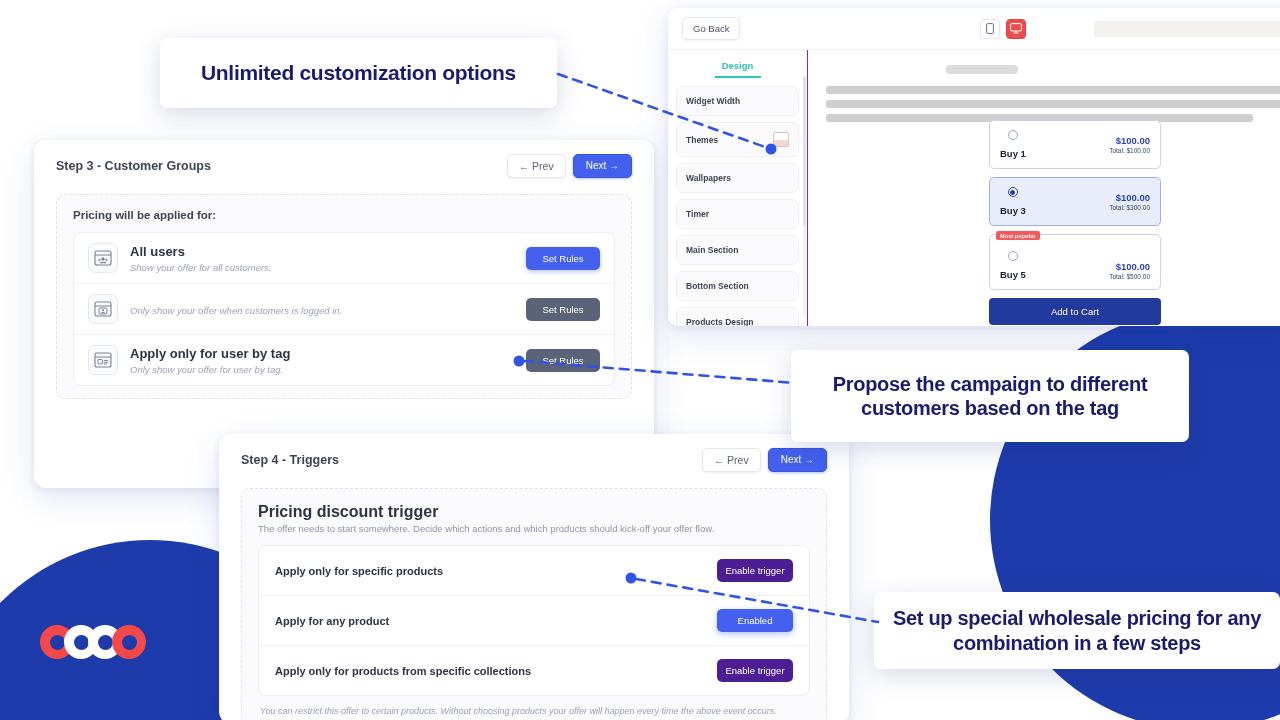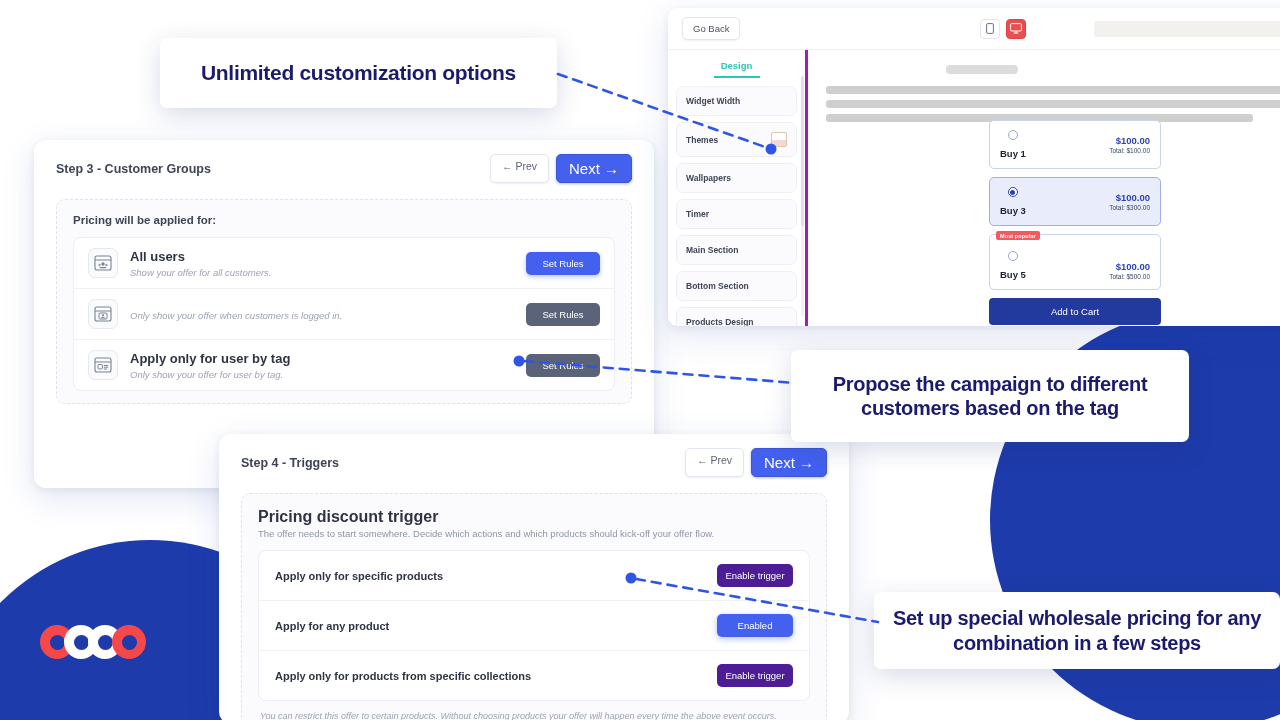--- a/index.html
+++ b/index.html
@@ -69,21 +69,21 @@
   }
   .card-title { font-size: 12.5px; font-weight: bold; color: #3f4456; }
   .nav-btns { display: flex; gap: 7px; }
   .btn-prev {
     background: #ffffff; border: 1px solid #e3e6ee; color: #5d6275;
     font-size: 10.5px; padding: 5px 11px; border-radius: 5px;
     box-shadow: 0 1px 2px rgba(20,30,70,0.07); white-space: nowrap;
   }
   .btn-next {
     background: #4361ee; border: 1px solid #3b56d6; color: #ffffff;
-    font-size: 15px; padding: 5px 12px; border-radius: 5px;
+    font-size: 10px; padding: 5px 12px; border-radius: 5px;
     box-shadow: 0 1px 3px rgba(67,97,238,0.4); white-space: nowrap;
   }
   .panel {
     margin: 6px 22px 0 22px;
     border: 1px dashed #e0e2ea;
     border-radius: 9px;
     background: #fbfbfd;
     padding: 14px 16px 12px 16px;
   }
   .panel-label { font-size: 11.5px; font-weight: bold; color: #3f4456; margin-bottom: 11px; }
@@ -140,21 +140,21 @@
     width: 20px; height: 20px; border-radius: 4px;
     display: flex; align-items: center; justify-content: center;
   }
   .dev-btn.off { background: #ffffff; border: 1px solid #e3e6ee; }
   .dev-btn.on  { background: #ea4d4d; border: 1px solid #e04343; }
   #topbar-skeleton {
     margin-left: auto; width: 200px; height: 16px; border-radius: 4px; background: #f3f1ee;
   }
   #preview-body { display: flex; height: 276px; }
   #design-side {
-    width: 140px; background: #ffffff; border-right: 3px solid #a21caf;
+    width: 140px; background: #ffffff; border-right: 1px solid #a21caf;
     padding: 6px 8px 0 8px; position: relative;
   }
   #design-tab {
     text-align: center; font-size: 9.5px; color: #2ec5b6; font-weight: bold;
     padding: 4px 0 5px 0; border-bottom: 2px solid #2ec5b6; width: 46px; margin: 0 auto 8px auto;
   }
   .side-item {
     border: 1px solid #eef0f5; border-radius: 7px; background: #fbfbfd;
     padding: 9px 9px; margin-bottom: 6px;
     font-size: 8.5px; font-weight: bold; color: #3f4456;

